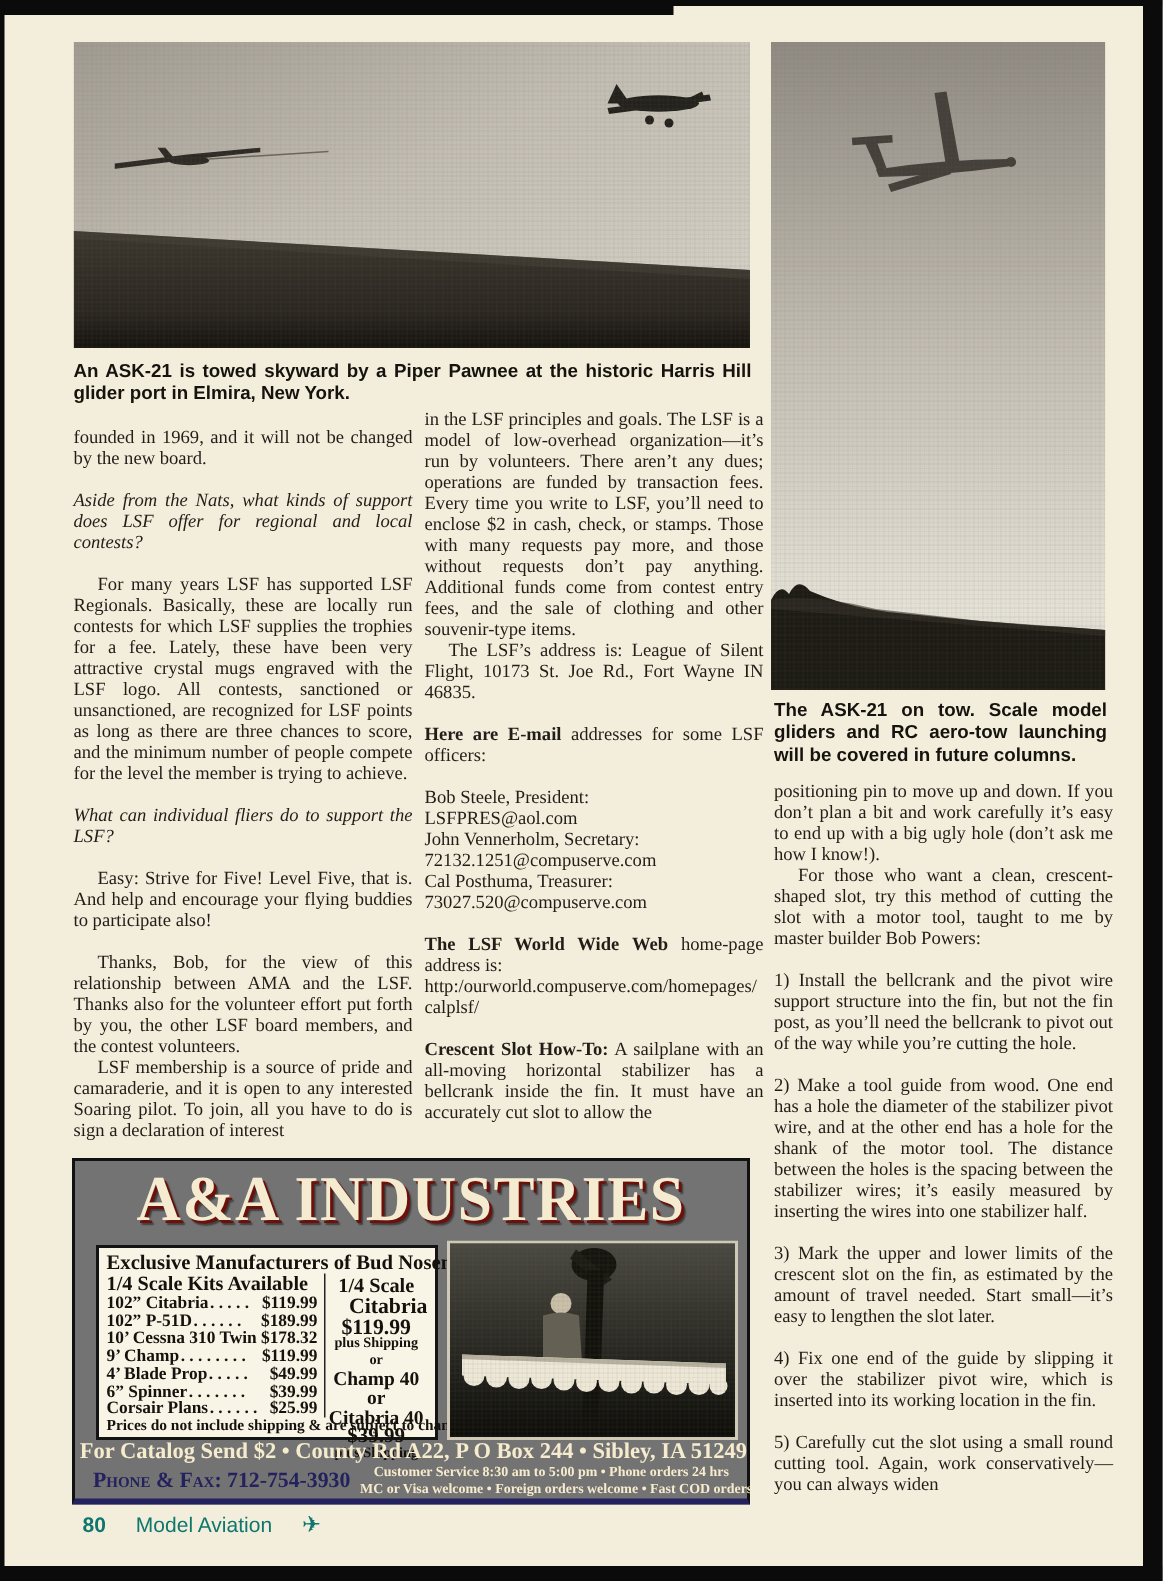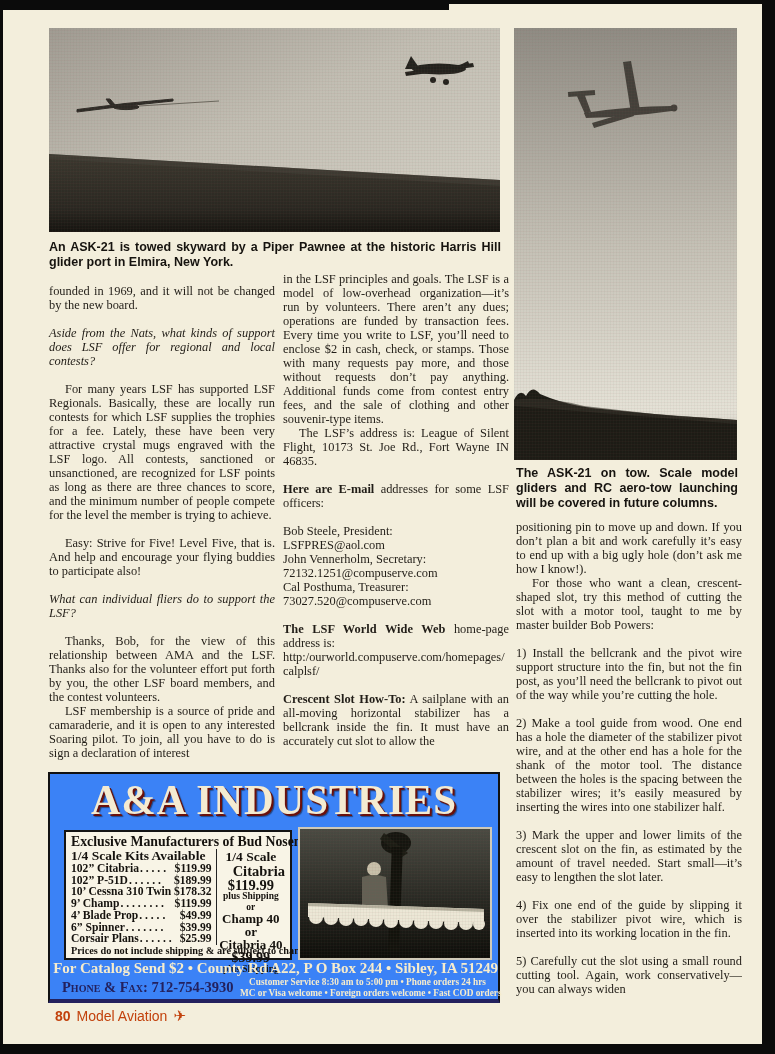--- a/index.html
+++ b/index.html
@@ -47,21 +47,21 @@
   .col p { margin:0; }
   .gap { margin-top:14px !important; }
   .indent { text-indent:16px; }
   .ital { font-style:italic; }
   .col b { font-weight:bold; }
   .breakall { word-break:break-all; }
 
   
   .ad {
     position:absolute; left:48px; top:772px; width:452px; height:231px;
-    background:#3b82f6; border:2px solid #111;
+    background:#737373; border:2px solid #111;
     border-bottom:4px solid #23215e;
   }
   .ad-headline {
     margin-top:1px; text-align:center;
     font-family:"Liberation Serif", serif; font-weight:bold;
     font-size:41px; line-height:48px; letter-spacing:1px;
     color:#f4ebd1; text-shadow:2px 2px 0 #6b100a, 3px 3px 1px rgba(0,0,0,.45);
     transform:scaleY(1.04); white-space:nowrap;
   }
   .ad-box {
@@ -101,22 +101,22 @@
   }
   .ad-f34 {
     position:absolute; left:190px; top:203px; width:255px; text-align:center;
     font-weight:bold; font-size:9.3px; line-height:10.5px; color:#f6eccd;
     white-space:nowrap;
   }
 
   
   .pfooter {
     position:absolute; left:55px; top:1007px;
-    font-family:"Liberation Sans", sans-serif; font-size:14px; color:#c2410c;
-    display:flex; align-items:center; gap:6px;
+    font-family:"Liberation Sans", sans-serif; font-size:14px; color:#0f766e;
+    display:flex; align-items:center; gap:20px;
   }
   .pfooter .num { font-weight:bold; }
   .pfooter .plane { font-size:15px; }
 </style>
 </head>
 <body>
 
 <div class="page">
 
   <div class="edge edge-top-thin"></div>
@@ -191,22 +191,22 @@
     </svg>
     <div class="halftone"></div>
   </div>
 
   <div class="caption caption-right">The ASK-21 on tow. Scale model gliders and RC aero-tow launching will be covered in future columns.</div>
 
   <div class="col col1">
     <p>founded in 1969, and it will not be changed by the new board.</p>
     <p class="gap ital">Aside from the Nats, what kinds of support does LSF offer for regional and local contests?</p>
     <p class="gap indent">For many years LSF has supported LSF Regionals. Basically, these are locally run contests for which LSF supplies the trophies for a fee. Lately, these have been very attractive crystal mugs engraved with the LSF logo. All contests, sanctioned or unsanctioned, are recognized for LSF points as long as there are three chances to score, and the minimum number of people compete for the level the member is trying to achieve.</p>
+    <p class="gap ital">What can individual fliers do to support the LSF?</p>
     <p class="gap indent">Easy: Strive for Five! Level Five, that is. And help and encourage your flying buddies to participate also!</p>
-    <p class="gap ital">What can individual fliers do to support the LSF?</p>
     <p class="gap indent">Thanks, Bob, for the view of this relationship between AMA and the LSF. Thanks also for the volunteer effort put forth by you, the other LSF board members, and the contest volunteers.</p>
     <p class="indent">LSF membership is a source of pride and camaraderie, and it is open to any interested Soaring pilot. To join, all you have to do is sign a declaration of interest</p>
   </div>
 
   <div class="col col2">
     <p>in the LSF principles and goals. The LSF is a model of low-overhead organization—it’s run by volunteers. There aren’t any dues; operations are funded by transaction fees. Every time you write to LSF, you’ll need to enclose $2 in cash, check, or stamps. Those with many requests pay more, and those without requests don’t pay anything. Additional funds come from contest entry fees, and the sale of clothing and other souvenir-type items.</p>
     <p class="indent">The LSF’s address is: League of Silent Flight, 10173 St. Joe Rd., Fort Wayne IN 46835.</p>
     <p class="gap"><b>Here are E-mail</b><span> addresses for some LSF officers:</span></p>
     <p class="gap">Bob Steele, President:</p>
     <p>LSFPRES@aol.com</p>

